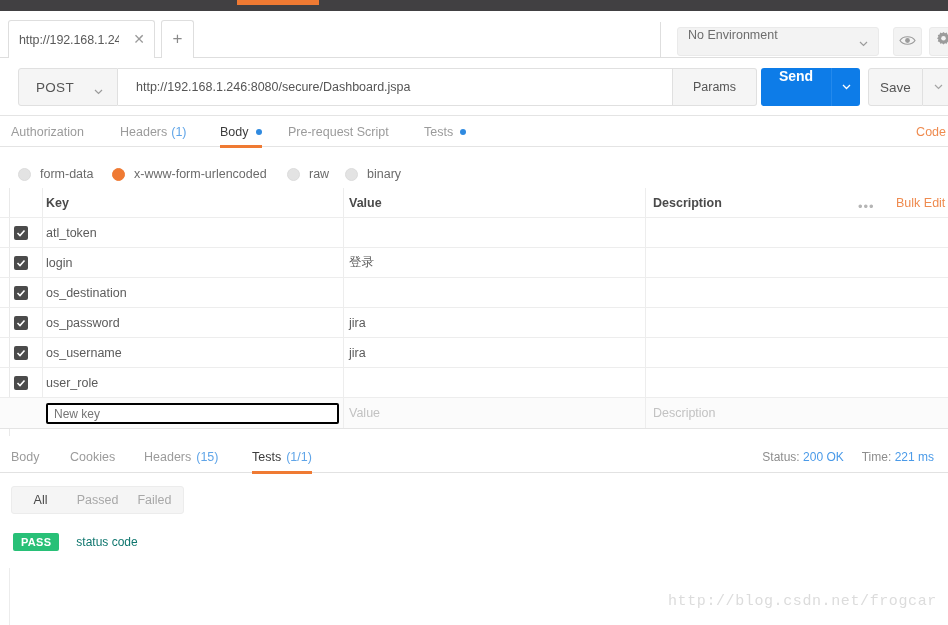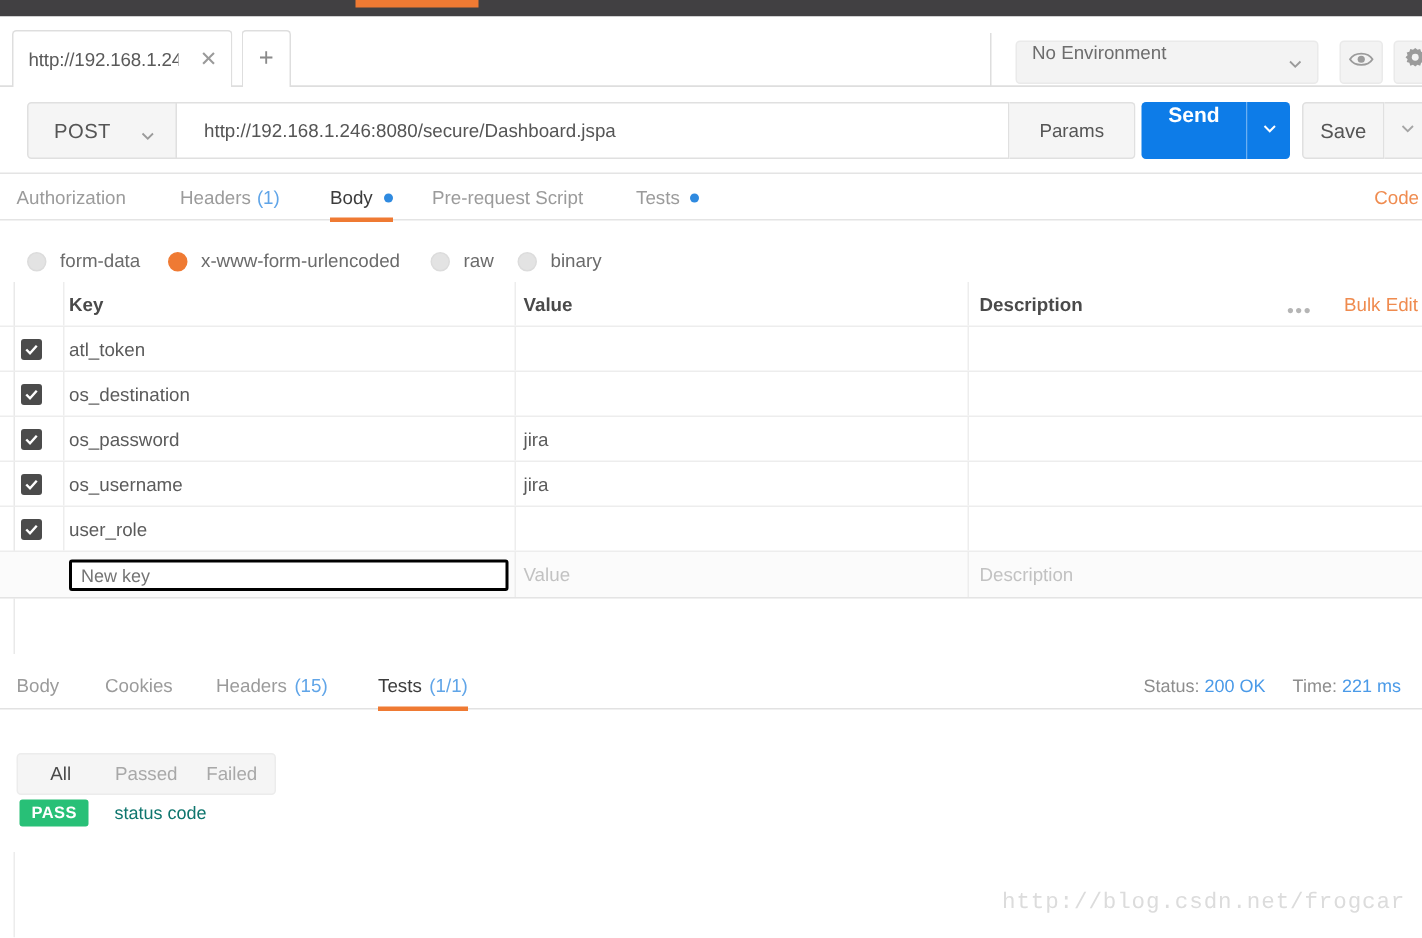--- a/index.html
+++ b/index.html
@@ -245,21 +245,21 @@
     display: flex; align-items: center; gap: 18px;
   }
   .stat { font-size: 12px; color: #8d8d8d; }
   .stat b { color: #4a9ae8; font-weight: normal; }
 
   
   .filters {
     position: absolute; left: 11px; top: 486px;
     width: 173px; height: 28px; background: #f5f5f5;
     border: 1px solid #ececec; border-radius: 3px;
-    display: flex; align-items: center; margin-top: 16px;
+    display: flex; align-items: center;
   }
   .filters .f {
     flex: 1; text-align: center; font-size: 12.5px; color: #a8a8a8; cursor: pointer;
   }
   .filters .f.active { color: #4a4a4a; }
 
   .test-row {
     position: absolute; left: 13px; top: 533px;
     display: flex; align-items: center;
   }
@@ -427,80 +427,95 @@
           <svg width="10" height="10" viewBox="0 0 10 10">
               <path d="M1.5 5 L4 7.5 L8.5 2.5" stroke="#fff" stroke-width="1.6" fill="none"></path>
             </svg>
         </span>
       </div>
       <div class="cell c-key">atl_token</div>
       <div class="cell c-val"></div>
       <div class="cell c-desc"></div>
     </div>
 
-
     <div class="row">
       <div class="vline a"></div>
       <div class="vline b"></div>
       <div class="vline c"></div>
       <div class="cell c-check">
         <span class="chk">
           <svg width="10" height="10" viewBox="0 0 10 10">
               <path d="M1.5 5 L4 7.5 L8.5 2.5" stroke="#fff" stroke-width="1.6" fill="none"></path>
             </svg>
         </span>
       </div>
-      <div class="cell c-key">os_destination</div>
-      <div class="cell c-val"></div>
+      <div class="cell c-key">login</div>
+      <div class="cell c-val">登录</div>
       <div class="cell c-desc"></div>
     </div>
 
     <div class="row">
       <div class="vline a"></div>
       <div class="vline b"></div>
       <div class="vline c"></div>
       <div class="cell c-check">
         <span class="chk">
           <svg width="10" height="10" viewBox="0 0 10 10">
               <path d="M1.5 5 L4 7.5 L8.5 2.5" stroke="#fff" stroke-width="1.6" fill="none"></path>
             </svg>
         </span>
       </div>
-      <div class="cell c-key">os_password</div>
-      <div class="cell c-val">jira</div>
+      <div class="cell c-key">os_destination</div>
+      <div class="cell c-val"></div>
       <div class="cell c-desc"></div>
     </div>
 
     <div class="row">
       <div class="vline a"></div>
       <div class="vline b"></div>
       <div class="vline c"></div>
       <div class="cell c-check">
         <span class="chk">
           <svg width="10" height="10" viewBox="0 0 10 10">
               <path d="M1.5 5 L4 7.5 L8.5 2.5" stroke="#fff" stroke-width="1.6" fill="none"></path>
             </svg>
         </span>
       </div>
-      <div class="cell c-key">os_username</div>
+      <div class="cell c-key">os_password</div>
       <div class="cell c-val">jira</div>
       <div class="cell c-desc"></div>
     </div>
 
     <div class="row">
       <div class="vline a"></div>
       <div class="vline b"></div>
       <div class="vline c"></div>
       <div class="cell c-check">
         <span class="chk">
           <svg width="10" height="10" viewBox="0 0 10 10">
               <path d="M1.5 5 L4 7.5 L8.5 2.5" stroke="#fff" stroke-width="1.6" fill="none"></path>
             </svg>
         </span>
       </div>
+      <div class="cell c-key">os_username</div>
+      <div class="cell c-val">jira</div>
+      <div class="cell c-desc"></div>
+    </div>
+
+    <div class="row">
+      <div class="vline a"></div>
+      <div class="vline b"></div>
+      <div class="vline c"></div>
+      <div class="cell c-check">
+        <span class="chk">
+          <svg width="10" height="10" viewBox="0 0 10 10">
+              <path d="M1.5 5 L4 7.5 L8.5 2.5" stroke="#fff" stroke-width="1.6" fill="none"></path>
+            </svg>
+        </span>
+      </div>
       <div class="cell c-key">user_role</div>
       <div class="cell c-val"></div>
       <div class="cell c-desc"></div>
     </div>
 
     <div class="row newrow">
       <div class="vline b"></div>
       <div class="vline c"></div>
       <input class="newkey-input" type="text" placeholder="New key" style="">
       <div class="cell c-val ph">Value</div>

